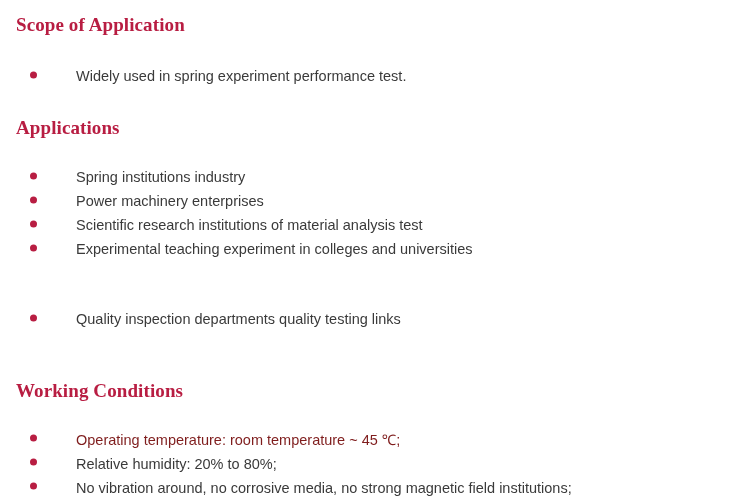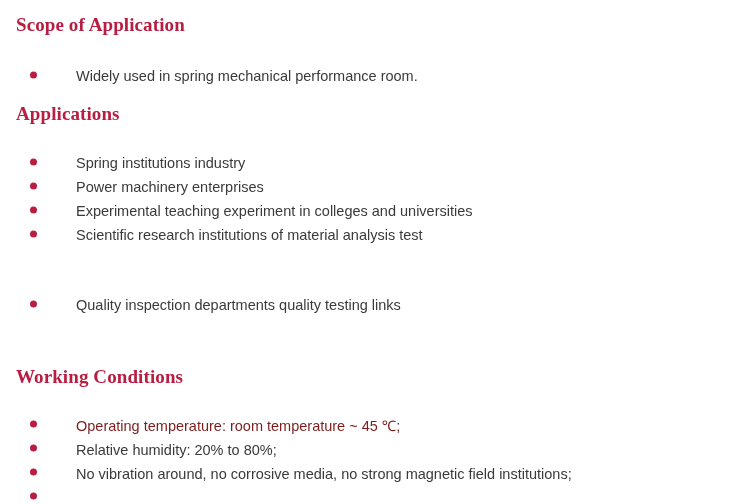--- a/index.html
+++ b/index.html
@@ -62,61 +62,61 @@
   .bullet-item .txt {
     display: inline-block;
     vertical-align: middle;
   }
 
   
   #scope-heading { margin-top: 4px; }
   #scope-list { margin-top: 26px; }
   #scope-list .bullet-item { height: 24px; line-height: 24px; }
 
-  #applications-heading { margin-top: 16px; }
+  #applications-heading { margin-top: 30px; }
   #applications-list { margin-top: 24px; }
   #applications-list .bullet-item { height: 24px; line-height: 24px; }
 
   #conditions-heading { margin-top: 50px; }
   #conditions-list { margin-top: 24px; }
   #conditions-list .bullet-item { height: 24px; line-height: 24px; }
 </style>
 </head>
 <body>
 
 <div class="page">
 
   <section class="section">
     <h2 class="section-heading" id="scope-heading" style="color: rgb(184, 29, 66);">Scope of Application</h2>
     <ul class="bullet-list" id="scope-list">
       <li class="bullet-item" style="color: rgb(58, 58, 58);">
         <span class="dot" style="background: rgb(184, 29, 66);"></span>
-        <span class="txt">Widely used in spring mechanical performance room.</span>
+        <span class="txt">Widely used in spring experiment performance test.</span>
       </li>
     </ul>
   </section>
 
   <section class="section">
     <h2 class="section-heading" id="applications-heading" style="color: rgb(184, 29, 66);">Applications</h2>
     <ul class="bullet-list" id="applications-list">
       <li class="bullet-item" style="color: rgb(58, 58, 58);">
         <span class="dot" style="background: rgb(184, 29, 66);"></span>
         <span class="txt">Spring institutions industry</span>
       </li>
       <li class="bullet-item" style="color: rgb(58, 58, 58);">
         <span class="dot" style="background: rgb(184, 29, 66);"></span>
         <span class="txt">Power machinery enterprises</span>
       </li>
       <li class="bullet-item" style="color: rgb(58, 58, 58);">
         <span class="dot" style="background: rgb(184, 29, 66);"></span>
-        <span class="txt">Experimental teaching experiment in colleges and universities</span>
+        <span class="txt">Scientific research institutions of material analysis test</span>
       </li>
       <li class="bullet-item" style="color: rgb(58, 58, 58);">
         <span class="dot" style="background: rgb(184, 29, 66);"></span>
-        <span class="txt">Scientific research institutions of material analysis test</span>
+        <span class="txt">Experimental teaching experiment in colleges and universities</span>
       </li>
       <li class="bullet-item" style="color: rgb(58, 58, 58); margin-top: 46px;">
         <span class="dot" style="background: rgb(184, 29, 66);"></span>
         <span class="txt">Quality inspection departments quality testing links</span>
       </li>
     </ul>
   </section>
 
   <section class="section">
     <h2 class="section-heading" id="conditions-heading" style="color: rgb(184, 29, 66);">Working Conditions</h2>

